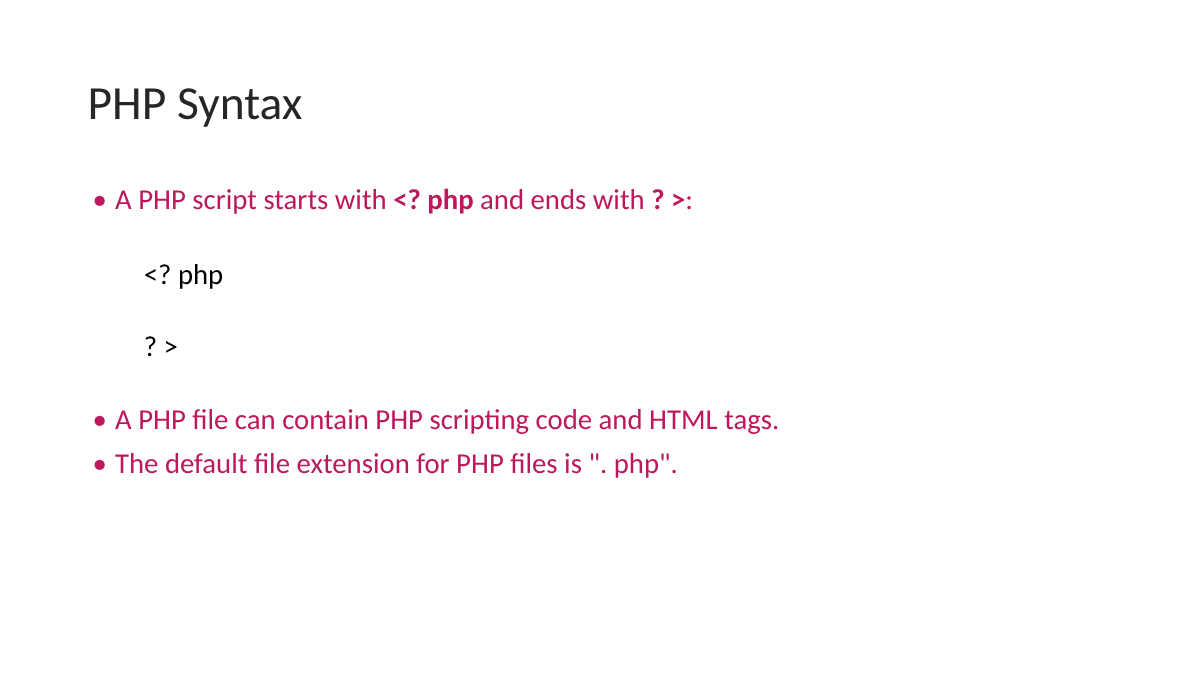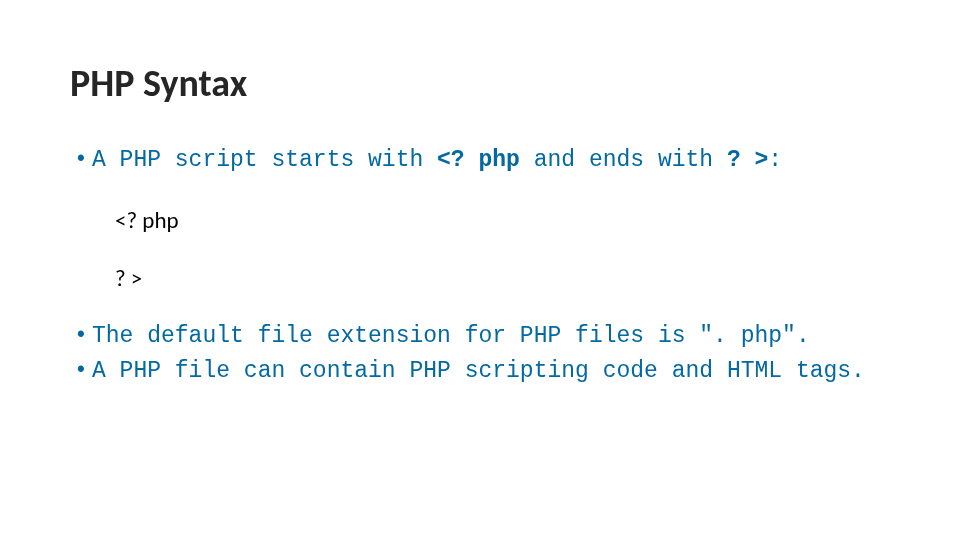--- a/index.html
+++ b/index.html
@@ -10,30 +10,29 @@
     body {
       width: 960px;
       height: 540px;
       background: #ffffff;
       font-family: Calibri, 'Segoe UI', Arial, sans-serif;
       color: #000000;
       padding: 60px 70px 40px 70px;
     }
     .title {
       font-size: 38px;
-      font-weight: 700;
+      font-weight: 400;
       color: #262626;
       margin-bottom: 40px;
     }
     .bullet-list {
       list-style: none;
       font-size: 23px;
       line-height: 1.3;
-      color: #0369a1;
-      font-family: Liberation Mono, monospace;
+      color: #be185d;
     }
     .bullet-list li {
       position: relative;
       padding-left: 22px;
       margin-bottom: 5px;
     }
     .bullet-list li::before {
       content: "•";
       position: absolute;
       left: 4px;
@@ -67,15 +66,15 @@
     <span>A PHP script starts with </span><span class="bold">&lt;? php</span><span> and ends with </span><span class="bold">? &gt;</span><span>:</span>
   </li>
 </ul>
 
 <div class="code-block">
   <div>&lt;? php</div>
   <div>? &gt;</div>
 </div>
 
 <ul class="bullet-list footer-list">
+  <li>A PHP file can contain PHP scripting code and HTML tags.</li>
   <li>The default file extension for PHP files is ". php".</li>
-  <li>A PHP file can contain PHP scripting code and HTML tags.</li>
 </ul>
 
 </body></html>

